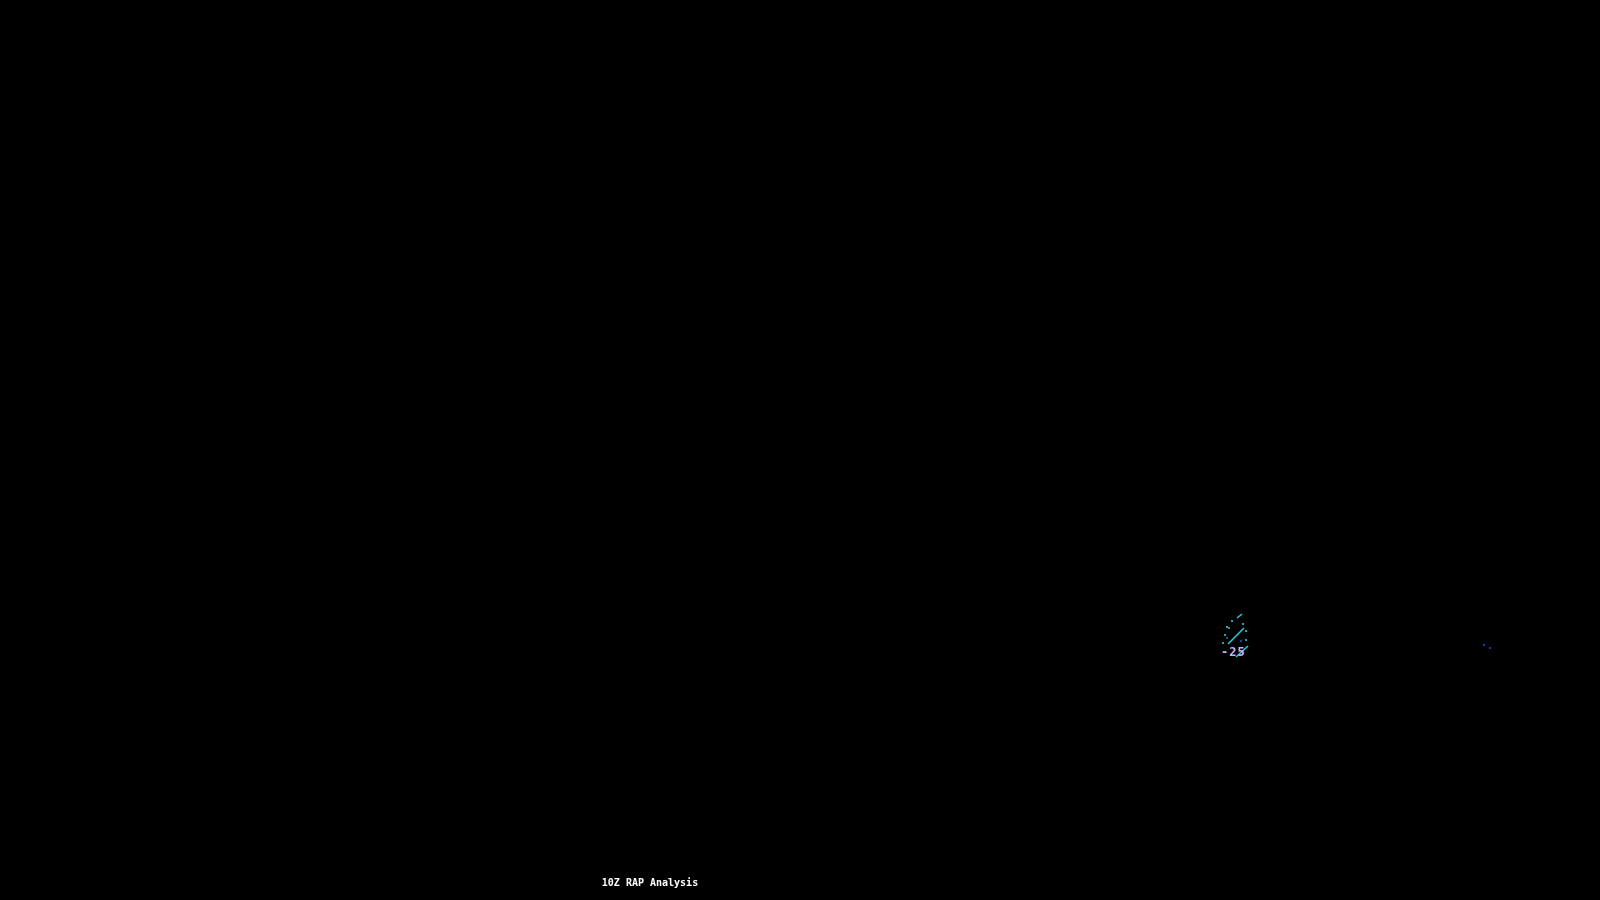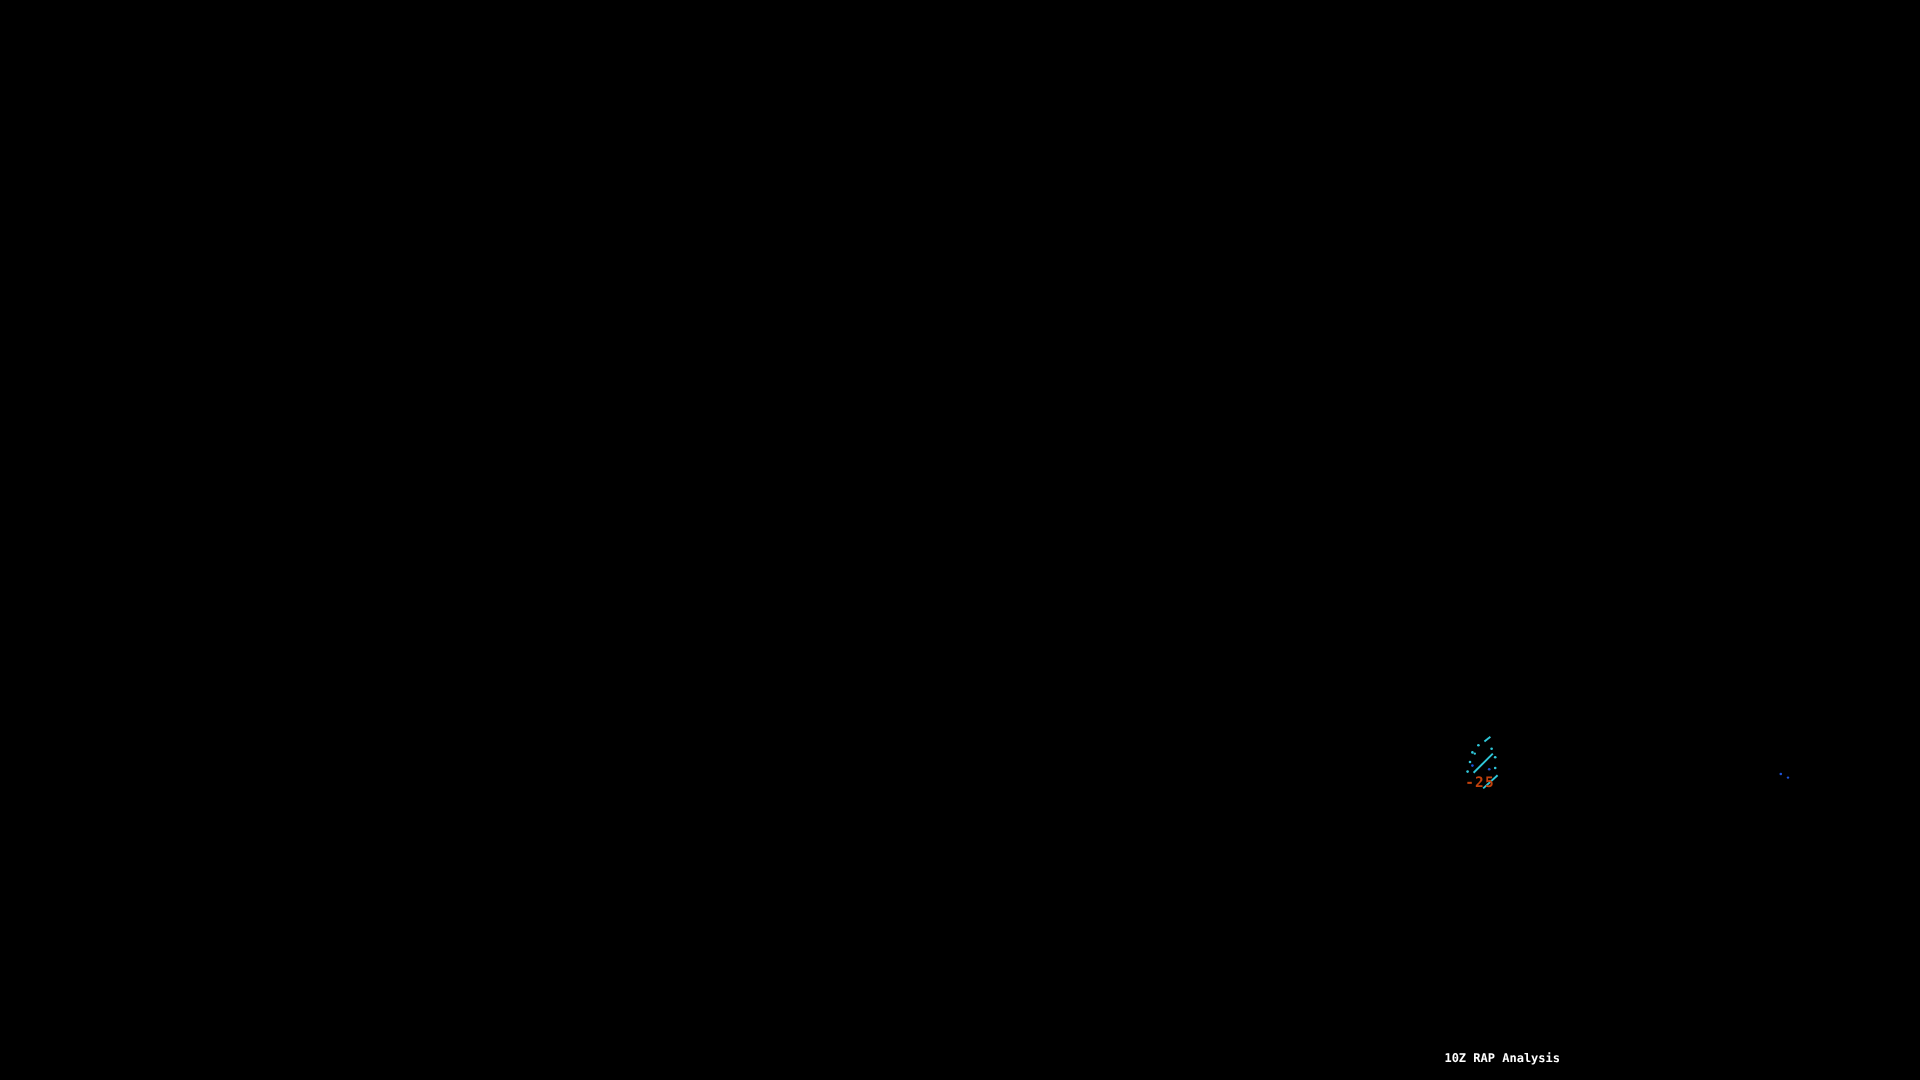--- a/index.html
+++ b/index.html
@@ -19,34 +19,34 @@
     position: absolute;
     left: 0;
     top: 0;
     width: 1600px;
     height: 900px;
   }
   .contour-label {
     position: absolute;
     left: 1221px;
     top: 646px;
-    color: #c2410c;
+    color: #c4b5fd;
     font-family: "DejaVu Sans Mono", monospace;
     font-size: 12px;
     font-weight: bold;
     letter-spacing: 1px;
     line-height: 12px;
     white-space: nowrap;
   }
   .map-title {
     position: absolute;
     left: 0;
     top: 877px;
     width: 1300px;
-    text-align: right;
+    text-align: center;
     color: #ffffff;
     font-family: "DejaVu Sans Mono", monospace;
     font-size: 10px;
     font-weight: bold;
     letter-spacing: 0px;
     white-space: nowrap;
   }
 </style>
 </head>
 <body>

